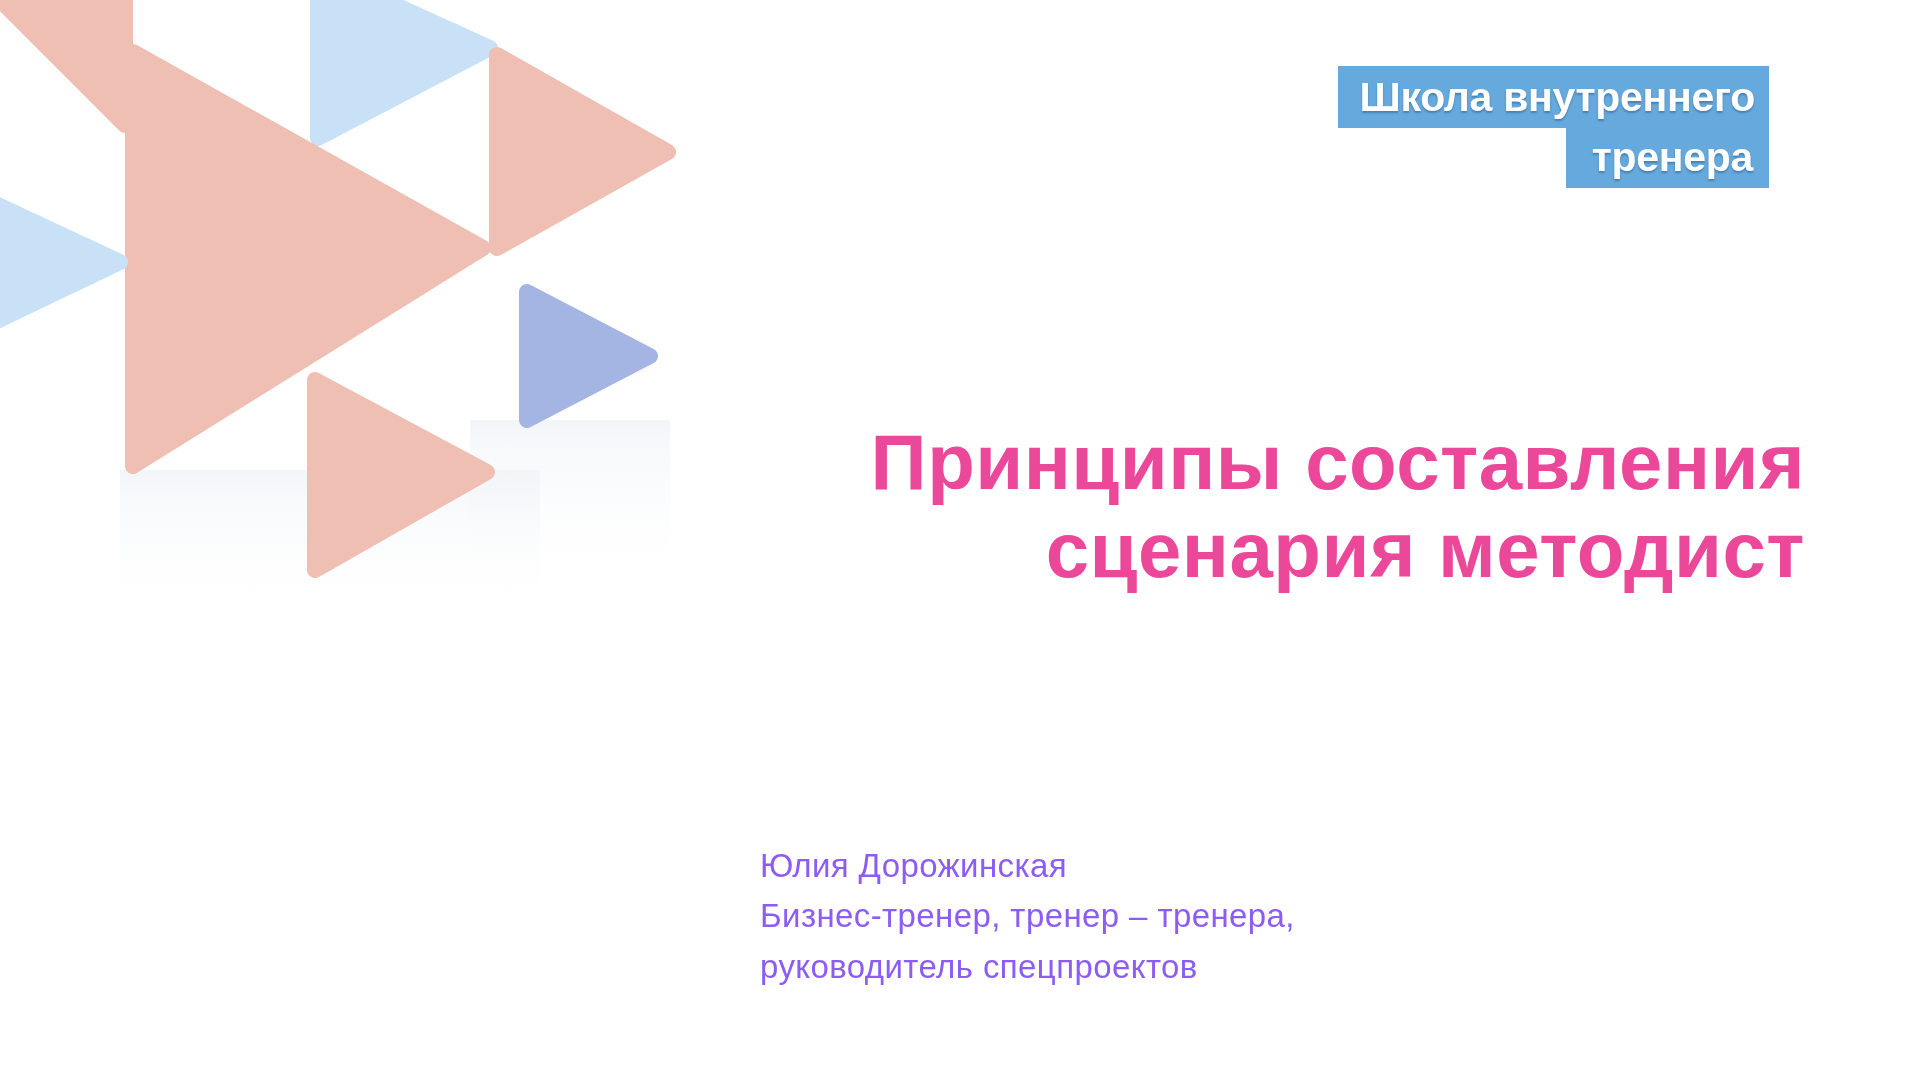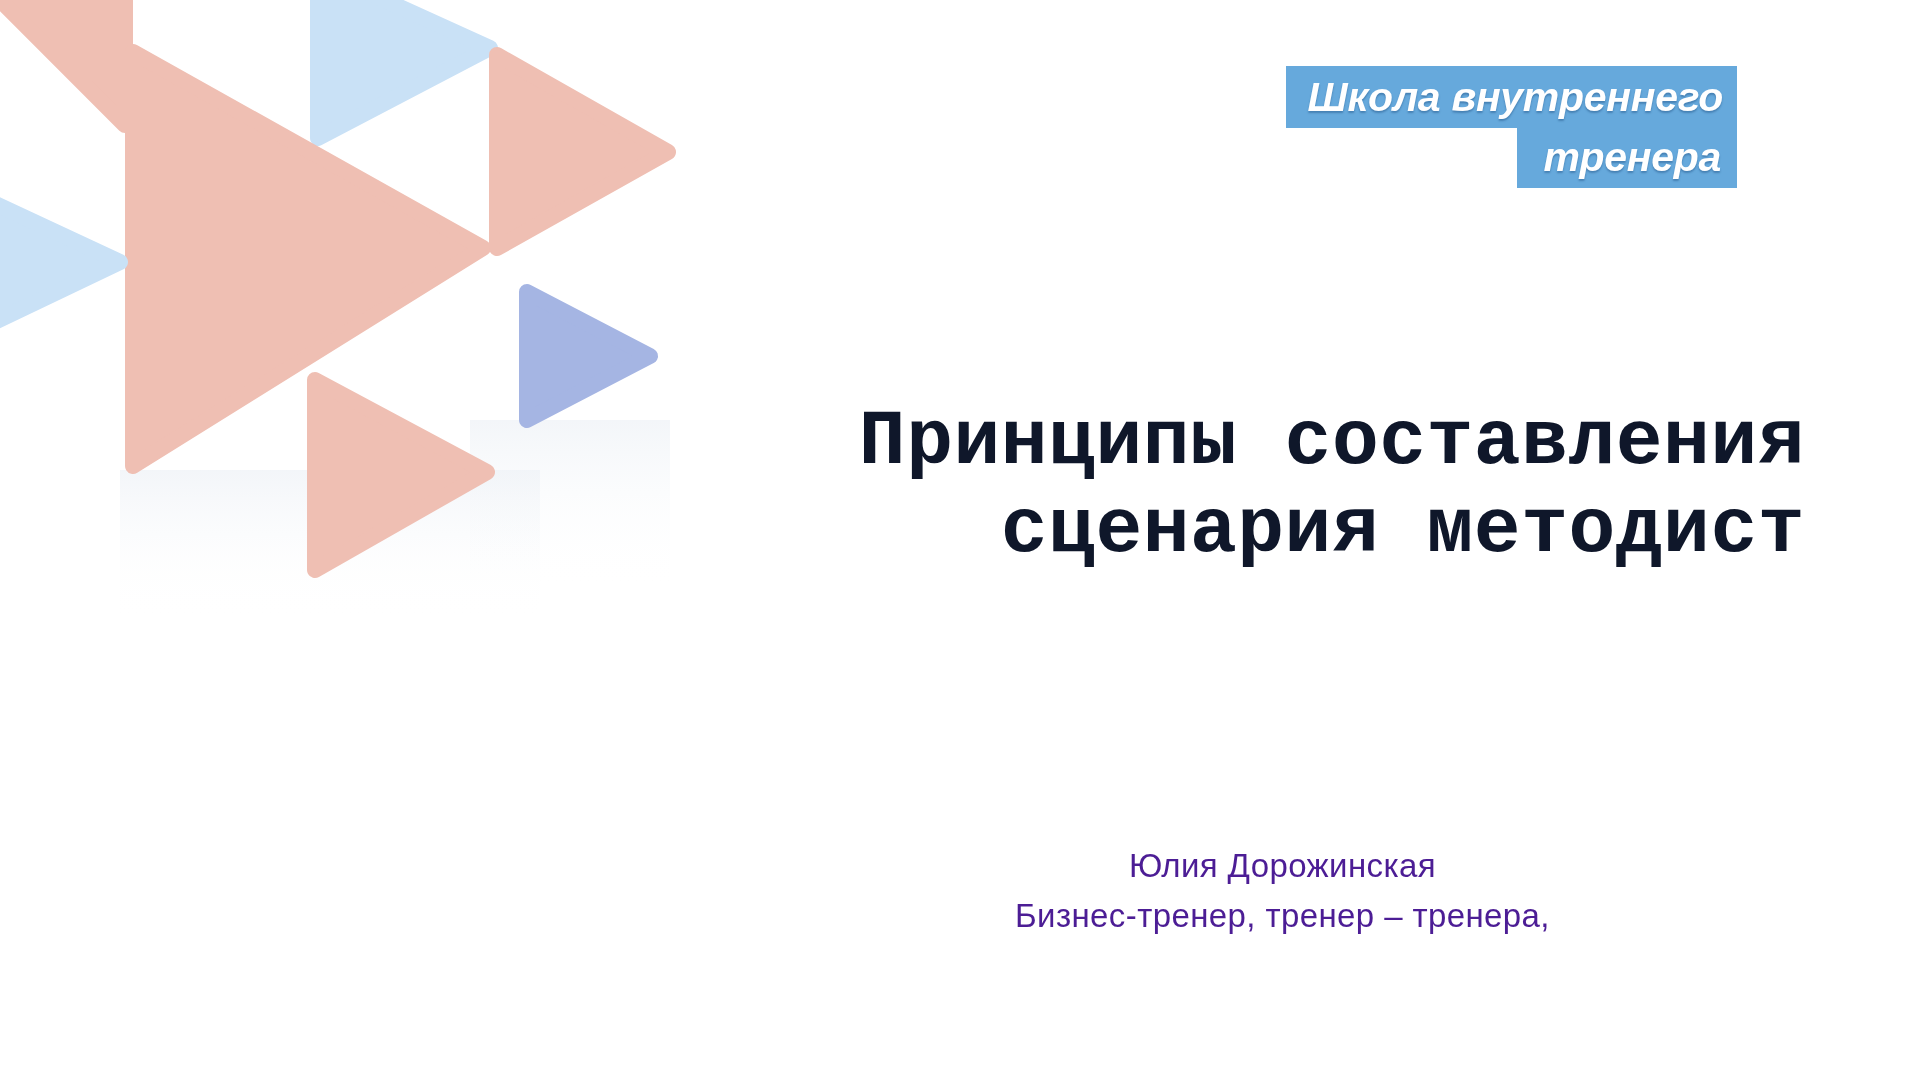--- a/index.html
+++ b/index.html
@@ -24,25 +24,24 @@
     top: 0;
     width: 700px;
     height: 620px;
     pointer-events: none;
   }
   #deco svg { display: block; width: 100%; height: 100%; }
 
   
   #logo-badge {
     position: absolute;
-    left: 1199px;
+    left: 1231px;
     top: 66px;
     width: 538px;
     text-align: right;
-    font-style: italic;
   }
   .badge-line {
     display: inline-block;
     background: #66a9dc;
     color: #ffffff;
     font-weight: bold;
     font-size: 41px;
     line-height: 1.0;
     letter-spacing: -0.3px;
     padding: 11px 14px 10px 22px;
@@ -53,43 +52,42 @@
     padding-left: 26px;
     padding-right: 16px;
     margin-top: 0px;
   }
   #logo-badge .badge-row-2 { margin-top: -2px; }
 
   
   #title-block {
     position: absolute;
     left: 700px;
-    top: 398px;
+    top: 418px;
     width: 1105px;
     text-align: right;
-    color: #0f172a;
-    font-family: Liberation Mono, monospace;
+    color: #ec4899;
   }
   #title-block .title-line {
     display: block;
     font-size: 78px;
     font-weight: bold;
     line-height: 1.13;
     letter-spacing: 0.5px;
     white-space: nowrap;
   }
 
   
   #author-block {
     position: absolute;
     left: 760px;
     top: 845px;
     width: 1045px;
-    text-align: center;
-    color: #4c1d95;
+    text-align: left;
+    color: #8b5cf6;
   }
   #author-block .author-name {
     display: block;
     font-size: 33px;
     line-height: 1.28;
     letter-spacing: 0.4px;
   }
   #author-block .author-role {
     display: block;
     font-size: 33px;
@@ -141,15 +139,16 @@
   </div>
 
   <div id="title-block">
     <span class="title-line">Принципы составления</span>
     <span class="title-line">сценария методист</span>
   </div>
 
   <div id="author-block">
     <span class="author-name">Юлия Дорожинская</span>
     <span class="author-role">Бизнес-тренер, тренер – тренера,</span>
+    <span class="author-role">руководитель спецпроектов</span>
   </div>
 
 </div>
 
 </body></html>

